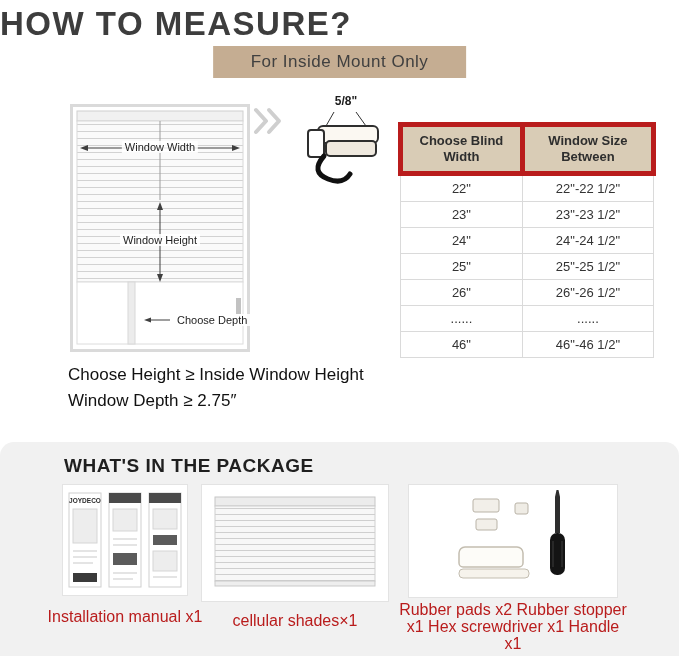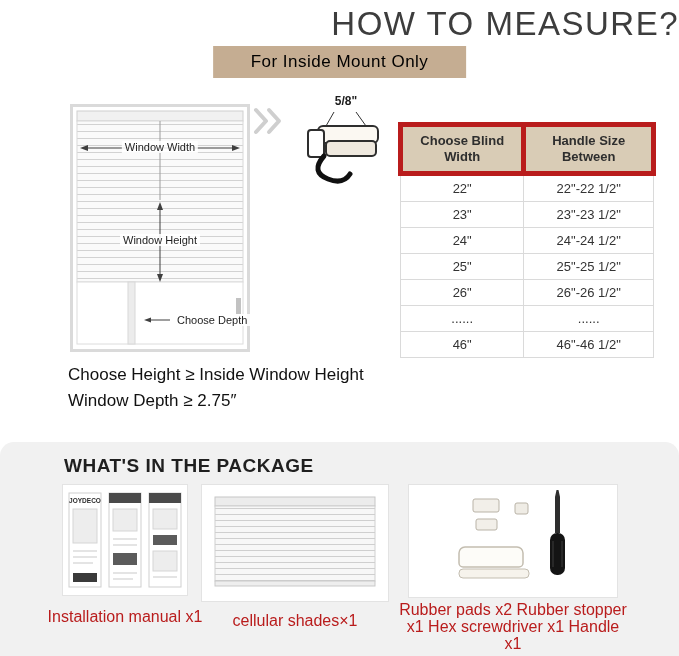--- a/index.html
+++ b/index.html
@@ -4,26 +4,26 @@
 <style>
   * { margin:0; padding:0; box-sizing:border-box; }
   html,body { background:#ffffff; }
   .page {
     position:relative; width:679px; height:656px; margin:0 auto;
     background:#ffffff; overflow:hidden;
     font-family:"Liberation Sans", sans-serif;
   }
   .title {
     position:absolute; top:5px; left:0; width:100%;
-    text-align:right; font-size:33px; font-weight:400;
+    text-align:left; font-size:33px; font-weight:700;
     letter-spacing:1.5px; color:#3d3d3d;
   }
   .badge {
     position:absolute; top:46px; left:50%; transform:translateX(-50%);
-    background:#c5ad92; color:#000000; font-size:17px;
+    background:#c5ad92; color:#404040; font-size:17px;
     padding:6px 38px; letter-spacing:.5px; white-space:nowrap;
   }
   .window-diagram { position:absolute; left:70px; top:104px; width:180px; height:296px; }
   .diagram-label {
     position:absolute; font-size:11px; color:#1d1d1d; white-space:nowrap;
     background:rgba(255,255,255,.88); padding:0 3px;
   }
   .chevrons { position:absolute; left:251px; top:105px; }
   .bracket-diagram { position:absolute; left:288px; top:94px; width:116px; height:96px; }
   .bracket-size {
@@ -117,21 +117,21 @@
       <rect x="20" y="36" width="16" height="27" rx="3" fill="#ffffff" stroke="#2e2e2e" stroke-width="2"></rect>
       <rect x="38" y="47" width="50" height="15" rx="4" fill="#efe9df" stroke="#2e2e2e" stroke-width="2"></rect>
       <path d="M36 62 q-14 16 4 23 q15 6 22 -5" fill="none" stroke="#101010" stroke-width="5" stroke-linecap="round"></path>
     </svg>
   </div>
 
   <table class="size-table">
     <thead>
       <tr>
         <th>Choose Blind Width</th>
-        <th>Handle Size Between</th>
+        <th>Window Size Between</th>
       </tr>
     </thead>
     <tbody>
       <tr>
         <td>22"</td>
         <td>22"-22 1/2"</td>
       </tr>
       <tr>
         <td>23"</td>
         <td>23"-23 1/2"</td>

